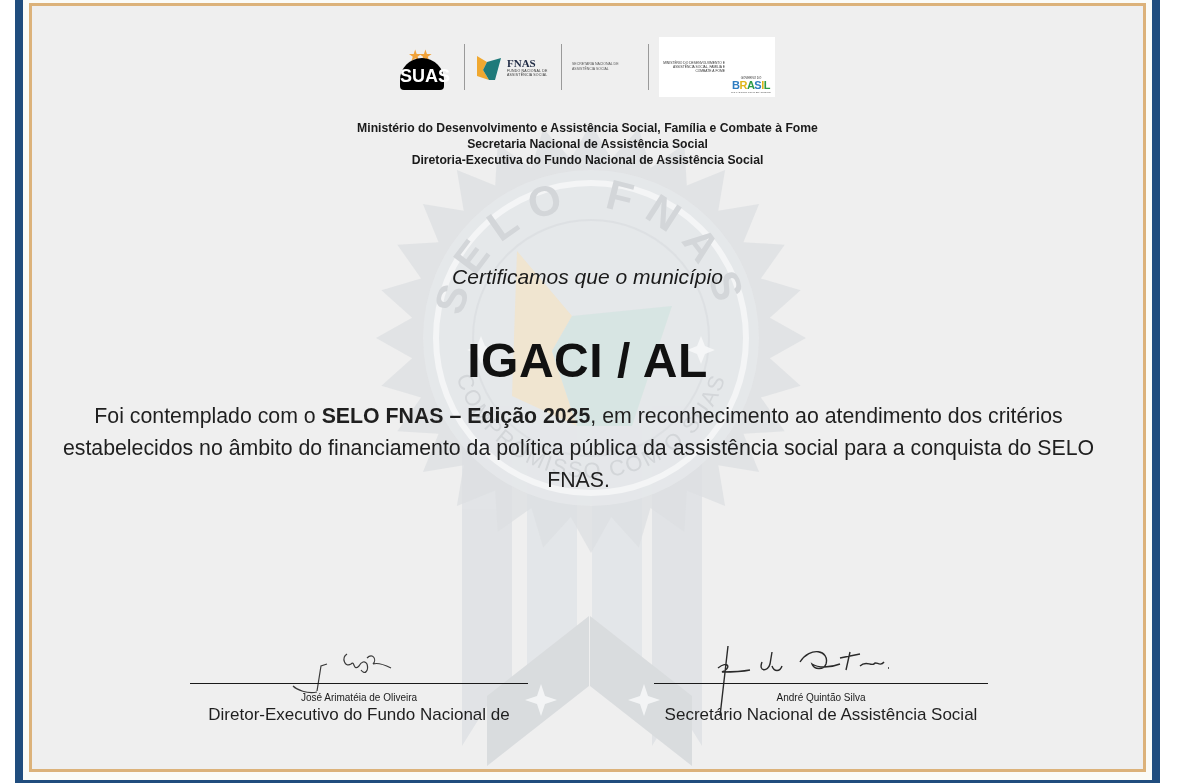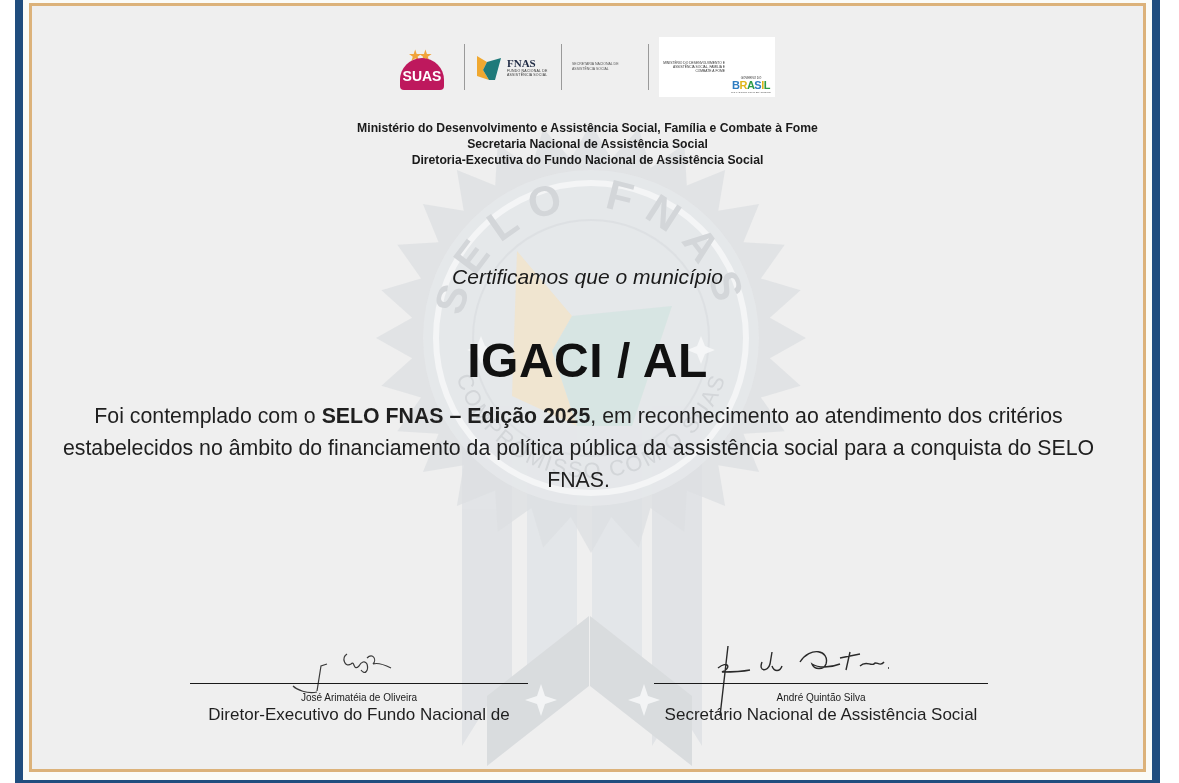--- a/index.html
+++ b/index.html
@@ -27,22 +27,22 @@
     .seal { position: absolute; left: 0; top: 0; width: 1117px; height: 769px; pointer-events: none; }
     .logos {
       position: absolute; top: 36px; left: 0; width: 100%;
       display: flex; justify-content: center; align-items: center; height: 50px;
     }
     .logo { display: flex; align-items: center; }
     .sep { width: 1px; height: 46px; background: #9a9a9a; margin: 0 10px; }
     .suas-logo { width: 44px; height: 46px; position: relative; margin-right: 10px; }
     .suas-dome {
       position: absolute; left: 0; top: 14px; width: 44px; height: 32px;
-      background: #be185d; border-radius: 22px 22px 4px 4px;
-      color: #fff; font-weight: bold; font-size: 14px; text-align: center; line-height: 36px;
+      background: #000000; border-radius: 22px 22px 4px 4px;
+      color: #fff; font-weight: bold; font-size: 18px; text-align: center; line-height: 36px;
     }
     .suas-figs { position: absolute; left: 8px; top: 2px; font-size: 16px; color: #f1a33b; letter-spacing: -4px; }
     .fnas-logo { display: flex; align-items: center; gap: 6px; }
     .fnas-mark { width: 26px; height: 30px; position: relative; }
     .fnas-title { font-weight: bold; font-size: 11px; color: #1f2a44; line-height: 11px; font-family: Liberation Serif, serif; }
     .fnas-sub { font-size: 3.5px; color: #333; line-height: 4px; letter-spacing: 0.2px; }
     .sna-logo { font-size: 3.5px; color: #555; line-height: 5px; width: 66px; text-align: left; }
     .mds-logo { display: flex; align-items: center; background: #fff; padding: 3px 4px; gap: 6px; }
     .mds-text { font-size: 3.3px; line-height: 4.2px; text-align: right; color: #333; width: 62px; }
     .gov-box { width: 40px; text-align: center; margin-top: 36px; }

